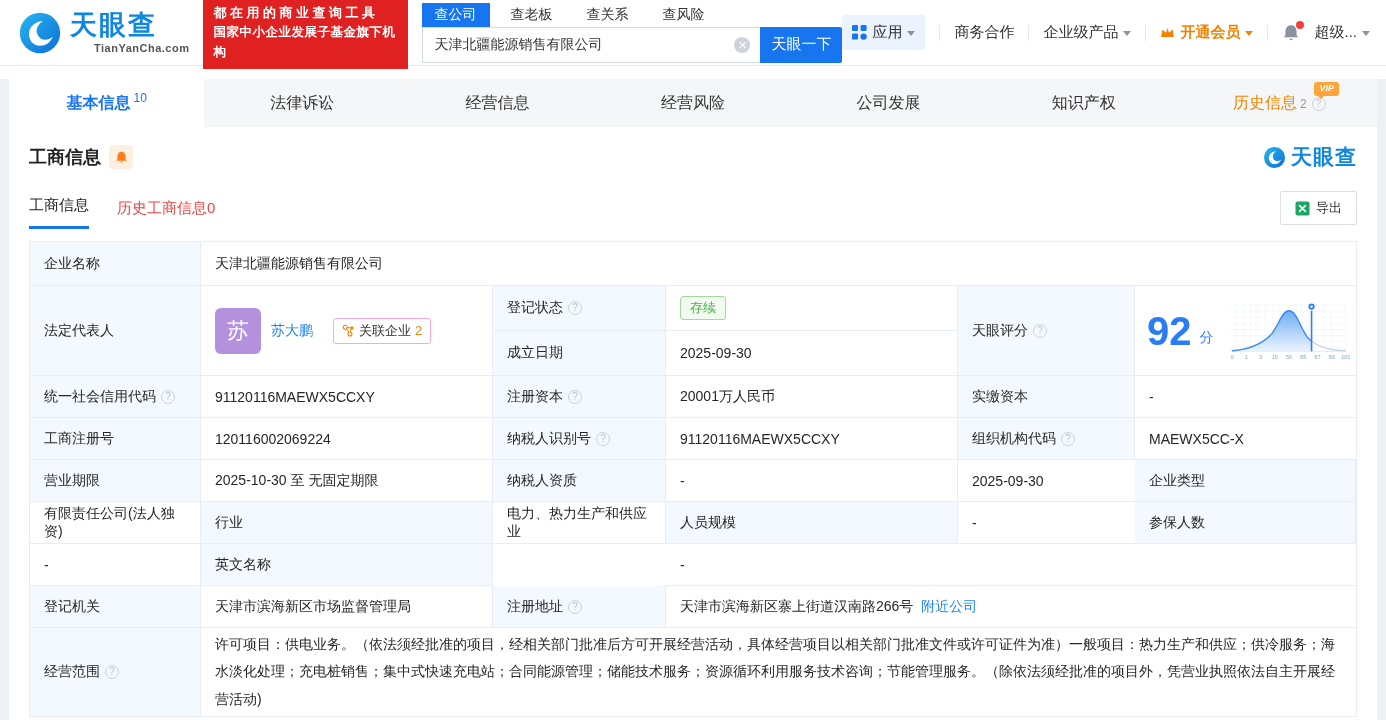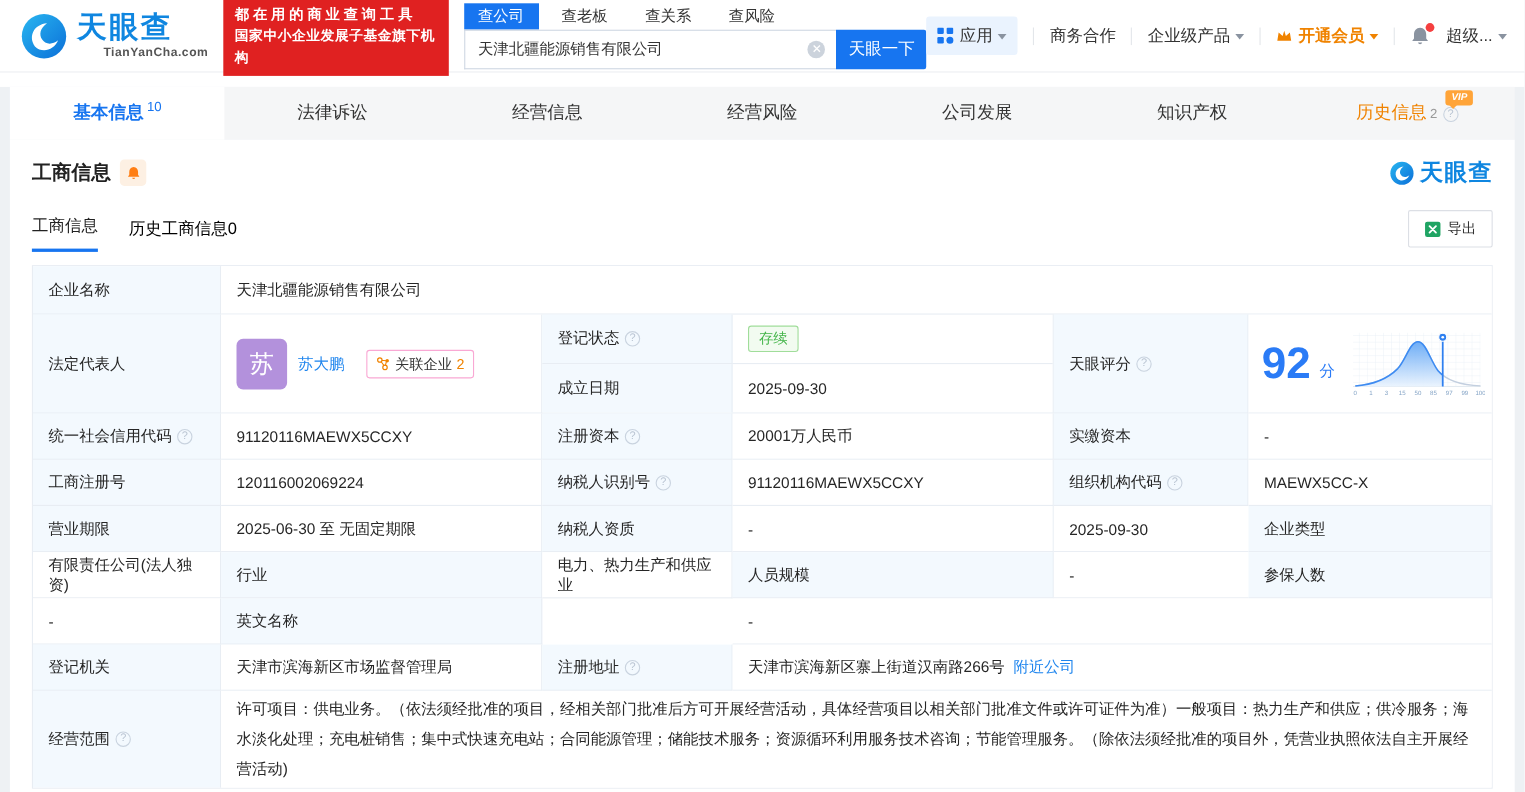--- a/index.html
+++ b/index.html
@@ -55,21 +55,21 @@
   
   .card{background:#fff;padding:0 20px 10px;min-height:585px;}
   .section-head{display:flex;align-items:center;padding-top:16px;}
   .section-title{font-size:18px;font-weight:700;color:#222;}
   .bell-box{width:24px;height:24px;background:#fdf0e3;border-radius:4px;margin-left:8px;display:flex;align-items:center;justify-content:center;cursor:pointer;}
   .watermark{margin-left:auto;display:flex;align-items:center;gap:5px;}
   .watermark .wm-text{font-size:21px;font-weight:700;color:#0f86e0;letter-spacing:1px;}
   .subtabs-row{display:flex;align-items:flex-end;margin-top:20px;}
   .subtab{font-size:15px;cursor:pointer;padding-bottom:11px;}
   .subtab.active{color:#222;border-bottom:3px solid var(--blue);}
-  .subtab.inactive{color:#000000;margin-left:28px;}
+  .subtab.inactive{color:#ef4444;margin-left:28px;}
   .export-btn{margin-left:auto;margin-bottom:4px;display:flex;align-items:center;gap:6px;background:#fff;border:1px solid #dcdfe5;border-radius:2px;padding:7px 14px;font-size:13px;color:#333;cursor:pointer;font-family:inherit;}
 
   
   .info-table{margin-top:12px;border:1px solid var(--line);display:grid;
     grid-template-columns:171px 292px 173px 292px 177px 1fr;
     grid-template-rows:44px 90px 42px 42px 42px 42px 42px 42px 88px;}
   .it-cell{display:flex;align-items:center;padding:0 14px;border-right:1px solid var(--line);border-bottom:1px solid var(--line);font-size:14px;color:var(--ink);background:#fff;min-width:0;}
   .it-label{background:var(--label-bg);}
   .no-r{border-right:none;}
   .no-b{border-bottom:none;}
@@ -358,21 +358,21 @@
           <span class="help">?</span>
         </div>
       <div class="it-cell no-r">
           <span>MAEWX5CC-X</span>
         </div>
 
       <div class="it-cell it-label">
           <span>营业期限</span>
         </div>
       <div class="it-cell">
-          <span>2025-06-30 至 无固定期限</span>
+          <span>2025-10-30 至 无固定期限</span>
         </div>
       <div class="it-cell it-label">
           <span>纳税人资质</span>
         </div>
       <div class="it-cell">
           <span>-</span>
         </div>
       <div class="it-cell no-r">
           <span>2025-09-30</span>
         </div>

